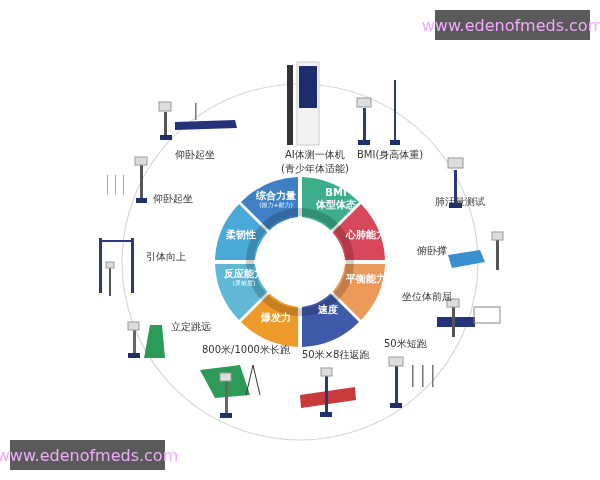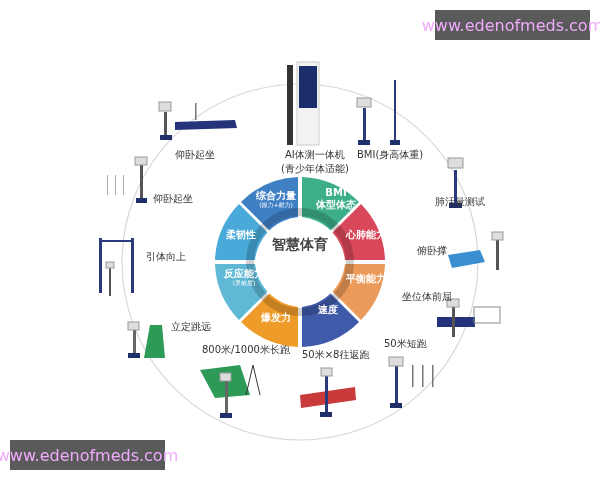--- a/index.html
+++ b/index.html
@@ -127,21 +127,20 @@
   <g>
     <rect x="164" y="112" width="3" height="25" fill="#555"></rect>
     <rect x="159" y="102" width="12" height="9" fill="#ddd" stroke="#999"></rect>
     <rect x="160" y="135" width="12" height="5" fill="#1f2f6a"></rect>
     <polygon points="175,122 235,120 237,128 175,130" fill="#24337a"></polygon>
     <rect x="195" y="103" width="1.5" height="17" fill="#777"></rect>
   </g>
 </svg>
 
 <div class="center-text">
-  <div>智慧体育</div>
 </div>
 
 <div class="seglabel" style="left:316px;top:187px;"><span>BMI</span><br><span>体型体态</span></div>
 <div class="seglabel" style="left:346px;top:229px;">心肺能力</div>
 <div class="seglabel" style="left:346px;top:273px;">平衡能力</div>
 <div class="seglabel" style="left:318px;top:304px;">速度</div>
 <div class="seglabel" style="left:261px;top:312px;">爆发力</div>
 <div class="seglabel" style="left:224px;top:268px;"><span>反应能力</span><small>(灵敏度)</small></div>
 <div class="seglabel" style="left:226px;top:229px;">柔韧性</div>
 <div class="seglabel" style="left:256px;top:190px;"><span>综合力量</span><small>(握力+耐力)</small></div>

